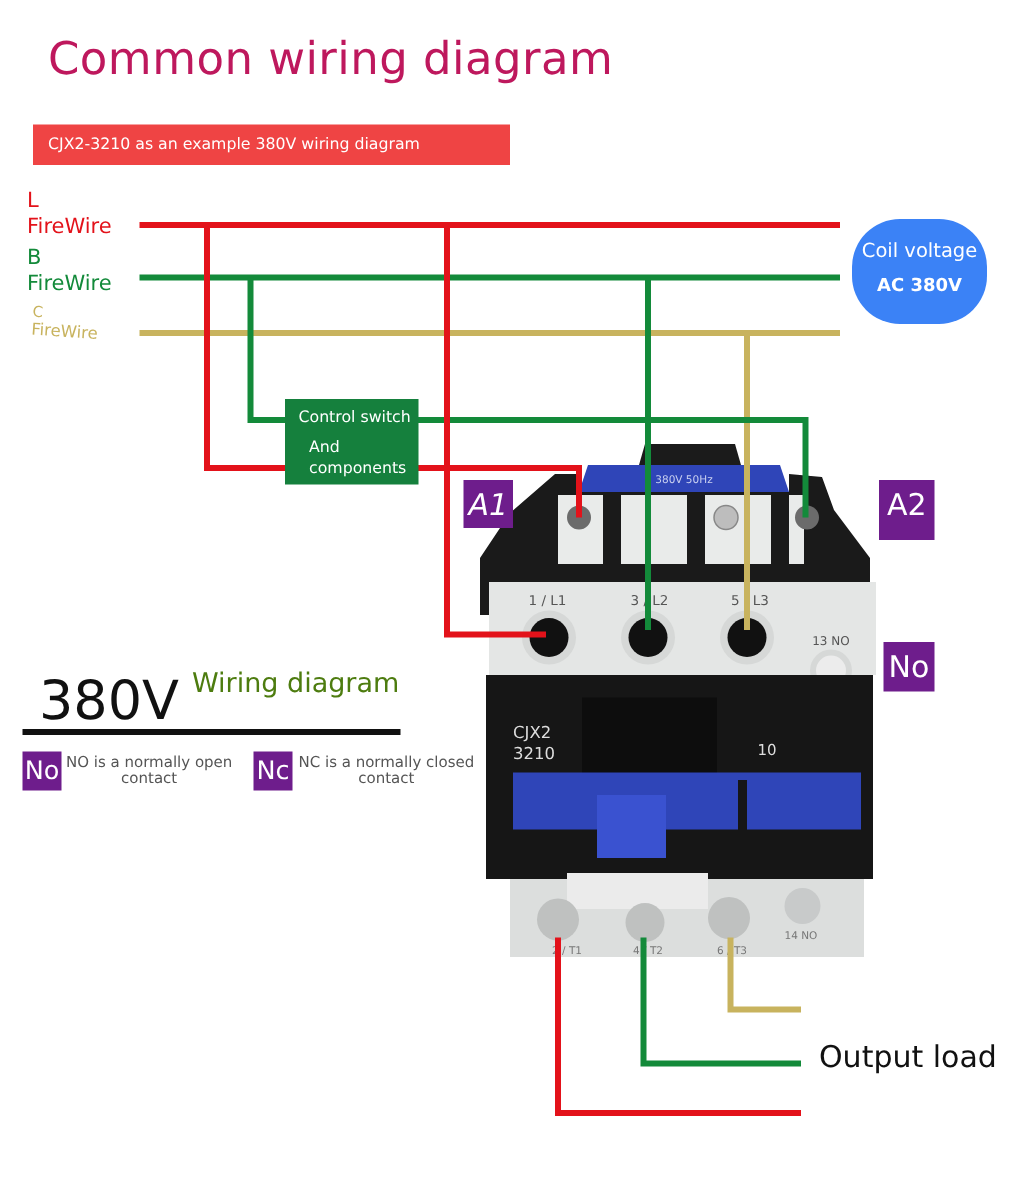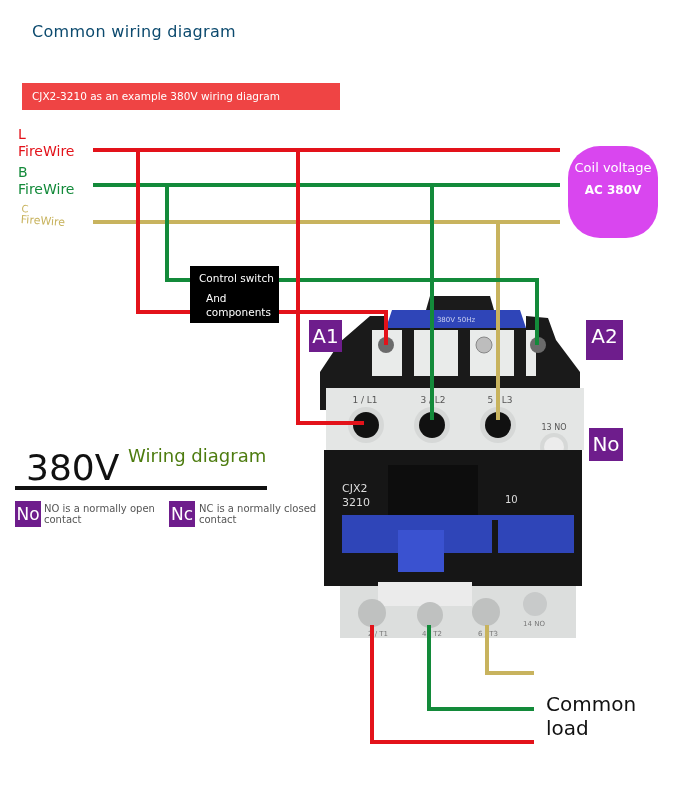--- a/index.html
+++ b/index.html
@@ -1,33 +1,33 @@
 <!DOCTYPE html>
 <html><head>
 <meta charset="utf-8">
 <style>
   html,body{margin:0;padding:0;background:#fff;}
   body{width:673px;height:800px;position:relative;overflow:hidden;font-family:"DejaVu Sans","Liberation Sans",sans-serif;}
   .abs{position:absolute;}
-  .title{left:32px;top:22px;font-size:16px;color:#0c4a6e;letter-spacing:0.3px;}
+  .title{left:32px;top:22px;font-size:30px;color:#be185d;letter-spacing:0.3px;}
   .subtitle{left:22px;top:83px;width:318px;height:27px;background:#ef4444;color:#fff;font-size:10.5px;line-height:27px;padding-left:10px;box-sizing:border-box;white-space:nowrap;}
   .phase-label{font-size:14px;line-height:17px;}
-  .coil-box{left:568px;top:146px;width:90px;height:92px;background:#d946ef;color:#fff;text-align:center;border-radius:32px;}
+  .coil-box{left:568px;top:146px;width:90px;height:70px;background:#3b82f6;color:#fff;text-align:center;border-radius:32px;}
   .coil-box .l1{font-size:13px;margin-top:14px;}
   .coil-box .l2{font-size:12px;font-weight:bold;margin-top:8px;}
-  .ctrl-box{left:190px;top:266px;width:89px;height:57px;background:#000000;color:#fff;font-size:10.5px;}
+  .ctrl-box{left:190px;top:266px;width:89px;height:57px;background:#15803d;color:#fff;font-size:10.5px;}
   .ctrl-box .a{position:absolute;left:9px;top:6px;white-space:nowrap;}
   .ctrl-box .b{position:absolute;left:16px;top:26px;}
   .ctrl-box .c{position:absolute;left:16px;top:40px;text-align:right;}
   .tag{background:#6e1d8c;color:#fff;text-align:center;font-size:20px;}
   .h380{left:26px;top:447px;font-size:36px;color:#111;}
   .hwd{left:128px;top:445px;font-size:18px;color:#4d7c0f;}
   .hrule{left:15px;top:486px;width:252px;height:4px;background:#111;}
   .legend-badge{background:#6e1d8c;color:#fff;font-size:17px;text-align:center;line-height:26px;width:26px;height:26px;}
-  .legend-text{font-size:10px;color:#555;line-height:11px;}
+  .legend-text{font-size:10px;color:#555;line-height:11px;text-align:center;}
   .output{left:546px;top:692px;font-size:20px;color:#111;}
   svg{position:absolute;left:0;top:0;}
 </style>
 </head>
 <body>
 
 <div class="abs title">Common wiring diagram</div>
 <div class="abs subtitle">CJX2-3210 as an example 380V wiring diagram</div>
 
 <div class="abs phase-label" style="left:18px;top:126px;color:#e3121a;">
@@ -118,32 +118,32 @@
   <div class="l1">Coil voltage</div>
   <div class="l2">AC 380V</div>
 </div>
 
 <div class="abs ctrl-box">
   <span class="a">Control switch</span>
   <span class="b">And</span>
   <span class="c">components</span>
 </div>
 
-<div class="abs tag" style="left:309px;top:320px;width:33px;height:32px;line-height:32px;">A1</div>
+<div class="abs tag" style="left:309px;top:320px;width:33px;height:32px;line-height:32px;font-style:italic;">A1</div>
 <div class="abs tag" style="left:586px;top:320px;width:37px;height:40px;line-height:32px;">A2</div>
 <div class="abs tag" style="left:589px;top:428px;width:34px;height:33px;line-height:33px;">No</div>
 
 <div class="abs h380">380V</div>
 <div class="abs hwd">Wiring diagram</div>
 <div class="abs hrule"></div>
 
 <div class="abs legend-badge" style="left:15px;top:501px;">No</div>
 <div class="abs legend-text" style="left:44px;top:503px;">
   <div>NO is a normally open</div>
   <div>contact</div>
 </div>
 <div class="abs legend-badge" style="left:169px;top:501px;">Nc</div>
 <div class="abs legend-text" style="left:199px;top:503px;">
   <div>NC is a normally closed</div>
   <div>contact</div>
 </div>
 
-<div class="abs output">Common load</div>
+<div class="abs output">Output load</div>
 
 </body></html>

